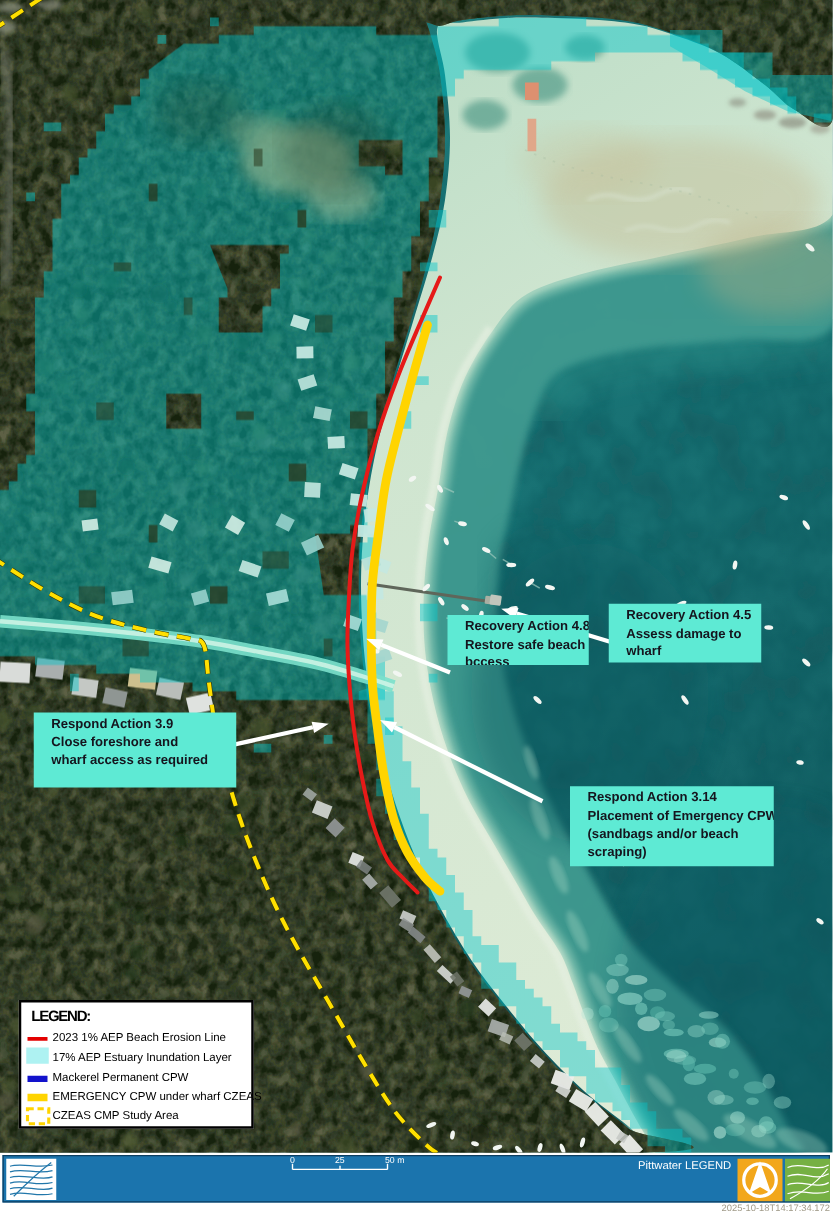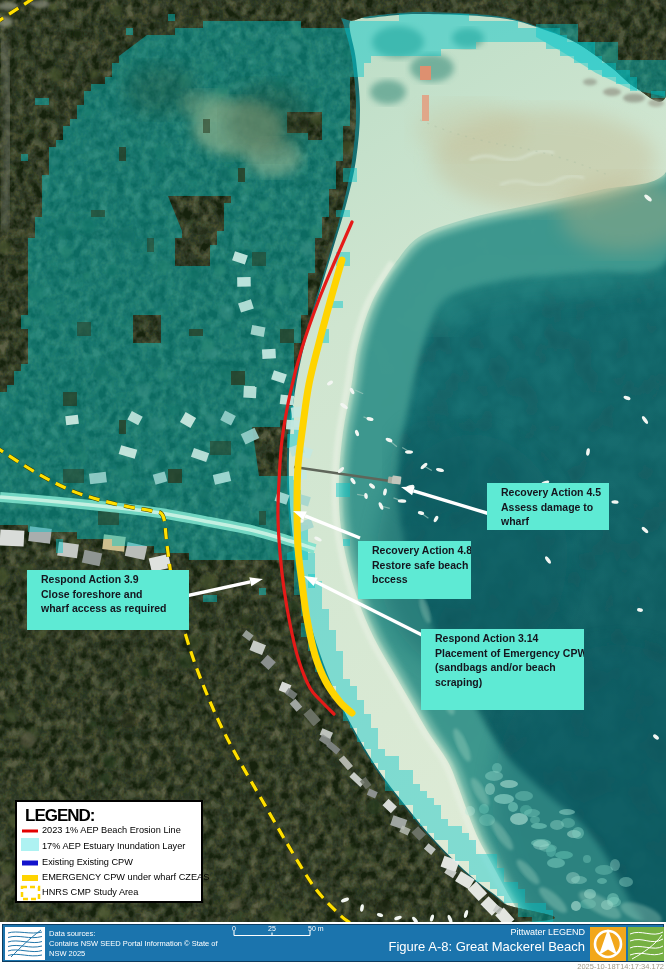--- a/index.html
+++ b/index.html
@@ -1,18 +1,18 @@
 <!DOCTYPE html>
 <html><head><meta charset="utf-8">
 <style>
   html,body{margin:0;padding:0;background:#fff;width:666px;height:976px;overflow:hidden}
   body{font-family:"Liberation Sans",sans-serif;position:relative}
   .callout{position:absolute;background:#5eead4;color:#15151e;font-weight:bold;font-size:10.5px;line-height:14.6px;padding:2px 14px;white-space:nowrap;box-sizing:border-box;overflow:hidden}
   .legend{position:absolute;left:15px;top:800px;width:188px;height:103px;background:#fff;border:2px solid #000;box-sizing:border-box}
-  .legend h1{margin:4px 0 2px 8px;font-size:17px;letter-spacing:-1px}
+  .legend h1{margin:4px 0 2px 8px;font-size:12px;letter-spacing:-1px}
   .lrow{position:absolute;left:25px;font-size:9.2px;color:#000;white-space:nowrap}
   .bar{position:absolute;left:2px;top:924px;width:662px;height:38px;background:#1b74ad;border:1px solid #0d3d60;box-sizing:border-box;color:#fff}
   .ts{position:absolute;right:2px;top:962px;font-size:7.5px;color:#a09a88}
 </style></head>
 <body>
 <svg width="666" height="976" viewBox="0 0 666 976" style="position:absolute;left:0;top:0">
 <defs>
 <linearGradient id="waterG" x1="0" y1="0" x2="0.4" y2="1">
  <stop offset="0" stop-color="#2e8c86"></stop>
  <stop offset="0.3" stop-color="#1d7a7b"></stop>
@@ -756,37 +756,37 @@
       <polygon points="401,487 414.8,486.4 412.1,495.2" fill="#fff"></polygon>
 <line x1="360" y1="538" x2="305.1" y2="515.9" stroke="#fff" stroke-width="3.4"></line>
       <polygon points="293,511 306.8,511.6 303.3,520.1" fill="#fff"></polygon>
 <line x1="434" y1="641" x2="315.6" y2="581.8" stroke="#fff" stroke-width="3.4"></line>
       <polygon points="304,576 317.7,577.7 313.6,585.9" fill="#fff"></polygon>
 <line x1="163" y1="601" x2="250.3" y2="581.8" stroke="#fff" stroke-width="3.4"></line>
       <polygon points="263,579 251.3,586.3 249.3,577.3" fill="#fff"></polygon>
 </g>
 </svg>
 <div class="callout" style="left:487px;top:483px;width:122px;height:47px">Recovery Action 4.5<br>Assess damage to<br>wharf</div>
-<div class="callout" style="left:358px;top:541px;width:113px;height:58px">Recovery Action 4.8<br>Restore safe beach<br>bccess</div>
+<div class="callout" style="left:358px;top:492px;width:113px;height:40px">Recovery Action 4.8<br>Restore safe beach<br>bccess</div>
 <div class="callout" style="left:27px;top:570px;width:162px;height:60px">Respond Action 3.9<br>Close foreshore and<br>wharf access as required</div>
-<div class="callout" style="left:421px;top:629px;width:163px;height:81px">Respond Action 3.14<br>Placement of Emergency CPW<br>(sandbags and/or beach<br>scraping)</div>
+<div class="callout" style="left:456px;top:629px;width:163px;height:64px">Respond Action 3.14<br>Placement of Emergency CPW<br>(sandbags and/or beach<br>scraping)</div>
 <div class="legend">
   <h1>LEGEND:</h1>
   <svg width="184" height="77" style="position:absolute;left:0;top:24px">
     <line x1="5" y1="5" x2="21" y2="5" stroke="#e30000" stroke-width="3"></line>
     <rect x="4" y="12" width="18" height="13" fill="#aef2f2"></rect>
     <line x1="5" y1="37" x2="21" y2="37" stroke="#1212cc" stroke-width="5"></line>
     <line x1="5" y1="52" x2="21" y2="52" stroke="#ffd400" stroke-width="6"></line>
     <rect x="5" y="61" width="17" height="12" fill="none" stroke="#ffd400" stroke-width="2.5" stroke-dasharray="5 3"></rect>
   </svg>
   <div class="lrow" style="top:23px">2023 1% AEP Beach Erosion Line</div>
   <div class="lrow" style="top:39px">17% AEP Estuary Inundation Layer</div>
-  <div class="lrow" style="top:55px">Existing Existing CPW</div>
+  <div class="lrow" style="top:55px">Mackerel Permanent CPW</div>
   <div class="lrow" style="top:70px">EMERGENCY CPW under wharf CZEAS</div>
-  <div class="lrow" style="top:85px">HNRS CMP Study Area</div>
+  <div class="lrow" style="top:85px">CZEAS CMP Study Area</div>
 </div>
 <div class="bar">
   <svg width="662" height="38" style="position:absolute;left:0;top:0">
     <rect x="2" y="2" width="40" height="33" fill="#fff"></rect>
     <g stroke="#2277aa" stroke-width="1" fill="none">
       <path d="M5 8 C14 5 28 10 39 7"></path>
       <path d="M5 12.5 C16 9 26 15 39 11.5"></path>
       <path d="M5 17 C14 13.5 30 20 39 16.5"></path>
       <path d="M5 21.5 C16 18 26 24.5 39 21"></path>
       <path d="M5 26 C14 22.5 30 29 39 25.5"></path>
@@ -807,16 +807,14 @@
     <polygon points="605,4 614,30 605,24.5 596,30" fill="#fff"></polygon>
     <rect x="625" y="2" width="36" height="34" fill="#76b043"></rect>
     <g stroke="#fff" stroke-width="1" fill="none">
       <path d="M627 9 C638 4 650 13 660 7"></path>
       <path d="M627 16 C640 11 648 21 660 14"></path>
       <path d="M627 23 C636 18 652 27 660 21"></path>
       <path d="M627 30 C640 25 648 33 660 28"></path>
       <path d="M629 34 C640 28 652 20 659 10"></path>
     </g>
   </svg>
-  <div style="position:absolute;left:46px;top:4px;font-size:7.5px;line-height:10.2px">Data sources:<br>Contains NSW SEED Portal Information © State of<br>NSW 2025</div>
   <div style="position:absolute;right:78px;top:2px;font-size:9px">Pittwater LEGEND</div>
-  <div style="position:absolute;right:78px;top:14px;font-size:13px">Figure A-8: Great Mackerel Beach</div>
 </div>
 <div class="ts">2025-10-18T14:17:34.172</div>
 </body></html>

